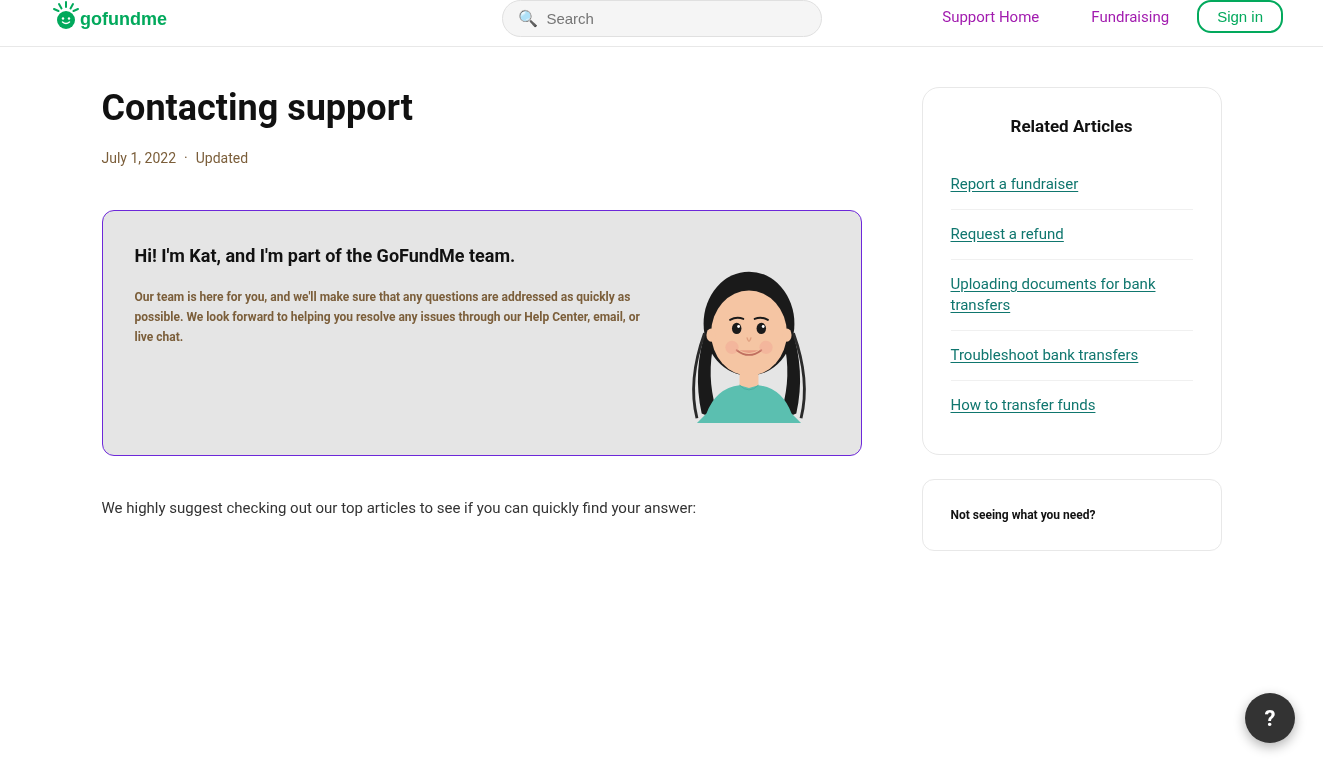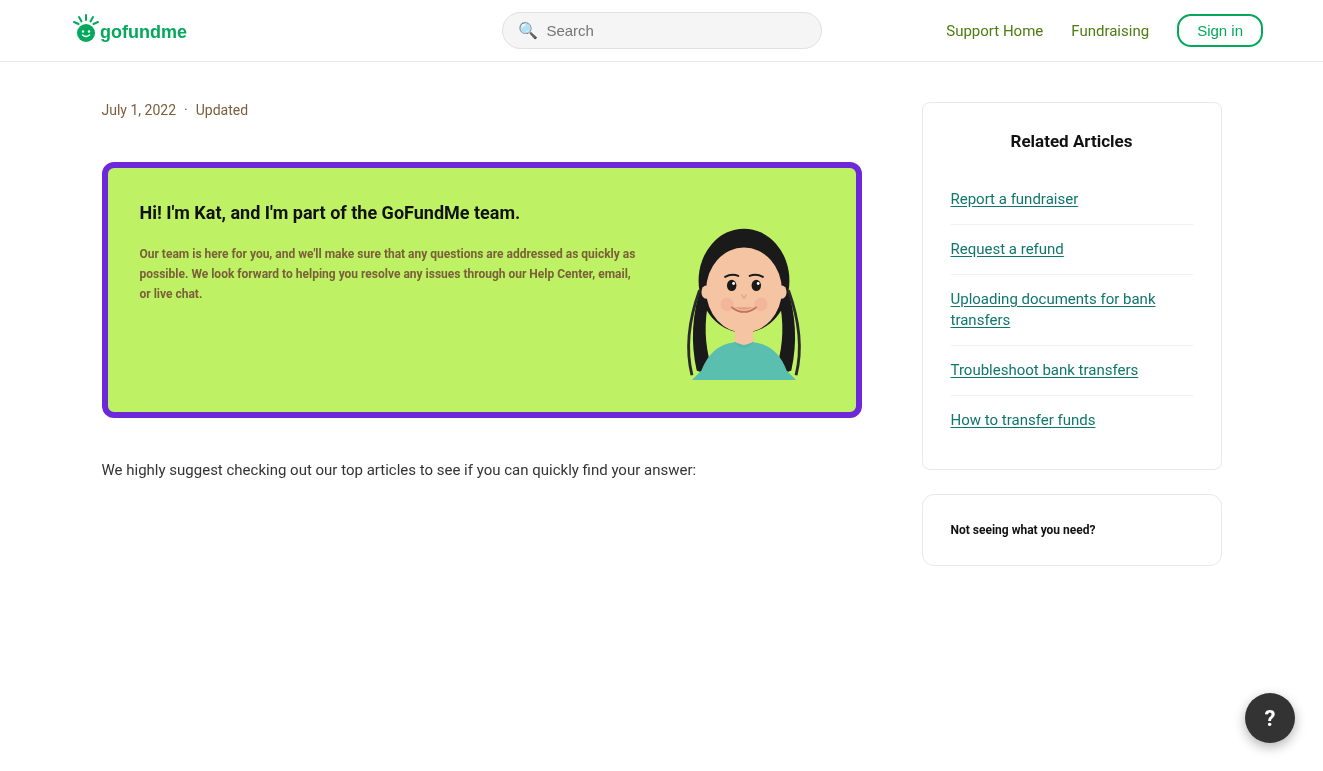--- a/index.html
+++ b/index.html
@@ -1,23 +1,23 @@
 <!DOCTYPE html>
 <html><head>
   <meta charset="utf-8">
   <style>
     * { box-sizing: border-box; margin: 0; padding: 0; }
     body { font-family: -apple-system, BlinkMacSystemFont, 'Segoe UI', Roboto, sans-serif; background: #fff; color: #333; }
 
     
     .header {
       display: flex;
-      align-items: center;
-      padding: 0 60px;
-      height: 62px;
+      align-items: flex-start;
+      padding: 0 40px;
+      height: 47px;
       border-bottom: 1px solid #e8e8e8;
       position: relative;
     }
     .search-wrapper {
       position: absolute;
       left: 50%;
       transform: translateX(-50%);
       width: 320px;
     }
     .search-bar {
@@ -40,23 +40,24 @@
       width: 100%;
     }
     .nav-links {
       display: flex;
       align-items: center;
       gap: 28px;
       margin-left: auto;
     }
     .nav-link {
       text-decoration: none;
-      color: #4d7c0f;
-      font-size: 15px;
-      cursor: pointer;
+      color: #a21caf;
+      font-size: 15px;
+      cursor: pointer;
+      margin-left: 24px;
     }
     .sign-in-btn {
       border: 2px solid #02a95c;
       color: #02a95c;
       background: transparent;
       padding: 6px 18px;
       border-radius: 14px;
       font-size: 15px;
       font-weight: 500;
       cursor: pointer;
@@ -90,22 +91,22 @@
       gap: 8px;
       color: #7b5e3a;
       font-size: 14px;
       margin-bottom: 44px;
     }
     .meta-dot { color: #7b5e3a; }
     .meta-updated { color: #7b5e3a; }
 
     
     .kat-card {
-      background: #bef264;
-      border: 6px solid #6d28d9;
+      background: #e5e5e5;
+      border: 1px solid #6d28d9;
       border-radius: 12px;
       padding: 32px 32px 32px 32px;
       display: flex;
       gap: 24px;
       align-items: flex-start;
       margin-bottom: 40px;
     }
     .kat-text { flex: 1; }
     .kat-greeting {
       font-size: 18px;
@@ -153,21 +154,21 @@
     }
 
     
     .sidebar {
       width: 300px;
       flex-shrink: 0;
     }
 
     .related-articles-box {
       border: 1px solid #e8e8e8;
-      border-radius: 8px;
+      border-radius: 17px;
       padding: 28px 28px 24px;
       margin-bottom: 24px;
     }
     .related-title {
       font-size: 17px;
       font-weight: 700;
       color: #111;
       margin-bottom: 24px;
       text-align: center;
     }
@@ -258,20 +259,21 @@
   <nav class="nav-links">
     <a class="nav-link">Support Home</a>
     <a class="nav-link">Fundraising</a>
     <button class="sign-in-btn">Sign in</button>
   </nav>
 </header>
 
 <div class="main-container">
 
   <div class="content-area">
+    <h1 class="page-title">Contacting support</h1>
 
     <div class="meta-info">
       <span>July 1, 2022</span>
       <span class="meta-dot">·</span>
       <span class="meta-updated">Updated</span>
     </div>
 
     <div class="kat-card">
       <div class="kat-text">
         <p class="kat-greeting">Hi! I'm Kat, and I'm part of the GoFundMe team.</p>

